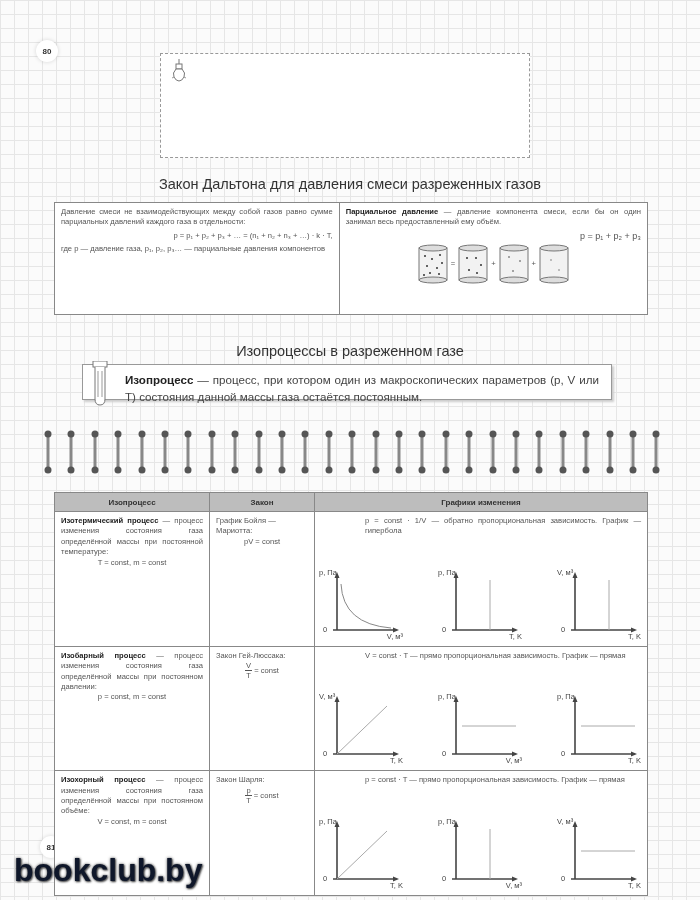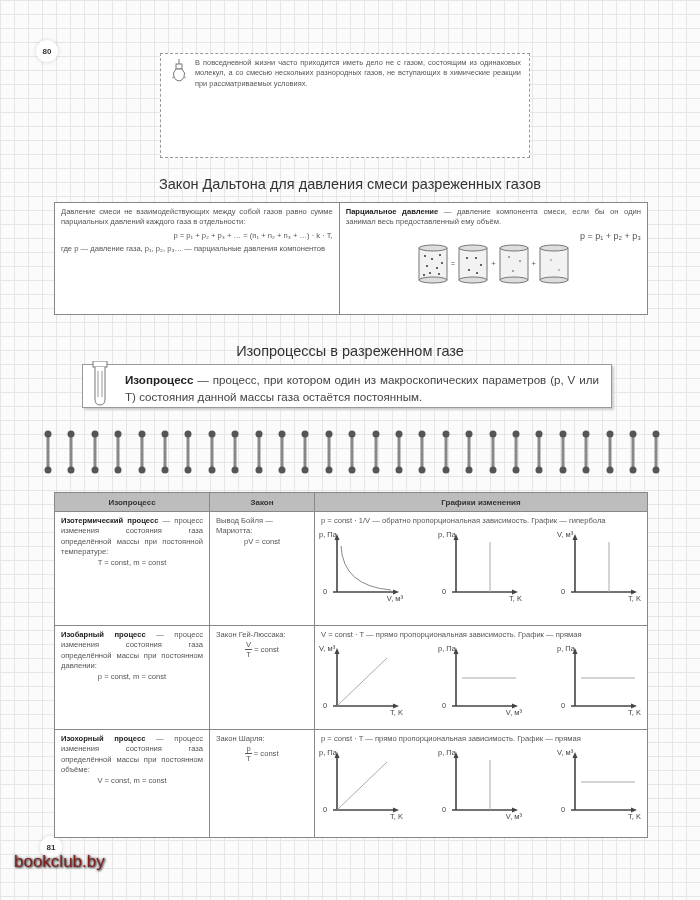--- a/index.html
+++ b/index.html
@@ -33,63 +33,63 @@
   }
   table.tbl { border-collapse:collapse; background:#fff; position:absolute; }
   table.tbl th {
     background:#bdbdbd; font-size:8px; font-weight:bold; color:#333;
     height:18px; border:1px solid #888; padding:0;
   }
   table.tbl td {
     border:1px solid #888; vertical-align:top;
     font-size:7.6px; line-height:10.4px; color:#555; padding:4px 6px;
   }
-  .just { text-align:justify; }
+  .just { text-align:justify;margin-left:44px; }
   .center { text-align:center; }
   b.term { color:#222; }
   .formula { text-align:right; margin:3px 0; }
   .frac { display:inline-block; vertical-align:middle; text-align:center; line-height:9px; }
   .frac span { display:block; }
   .frac .num { border-bottom:1px solid #555; padding:0 1px; }
   .def-box {
-    left:82px; top:364px; width:530px; height:44px;
+    left:82px; top:364px; width:530px; height:36px;
     border:1px solid #999; background:#fff;
     box-shadow:2px 2px 2px #ccc;
     padding:6px 12px 4px 42px; box-sizing:border-box;
     font-size:11.6px; line-height:17px; color:#444; text-align:justify;
   }
   .def-box b { color:#222; }
   .spiral { left:36px; top:430px; width:630px; height:50px; }
   .ring { position:absolute; top:0; width:8px; height:44px; }
   .graphs { display:flex; justify-content:space-between; margin-top:2px; }
-  .graph { position:relative; width:82px; height:76px; }
+  .graph { position:relative; width:82px; height:76px;margin-top:27px; }
   .graph svg { position:absolute; left:0; top:0; }
   .g-label { position:absolute; font-size:7.5px; color:#444; white-space:nowrap; }
   .watermark {
-    left:14px; top:852px; font-size:17px; color:#7f1d1d;
+    left:14px; top:852px; font-size:32px; color:#0f172a;
     text-shadow:0 0 3px #555, 1px 1px 2px #444;
+    font-weight:bold;
   }
 </style>
 </head>
 <body>
 
 <div class="page-num" style="left:36px;top:40px;">80</div>
 <div class="page-num" style="left:40px;top:836px;">81</div>
 
 <div class="abs note-box">
   <span class="bulb">
     <svg width="16" height="26" viewBox="0 0 16 26">
       <line x1="8" y1="0" x2="8" y2="5" stroke="#777" stroke-width="1"></line>
       <rect x="5" y="5" width="6" height="5" fill="#fff" stroke="#777"></rect>
       <path d="M5 10 Q1 14 3 18 Q5 22 8 22 Q11 22 13 18 Q15 14 11 10 Z" fill="#fff" stroke="#777"></path>
       <line x1="1" y1="19" x2="3" y2="18" stroke="#999"></line>
         <line x1="15" y1="19" x2="13" y2="18" stroke="#999"></line>
     </svg>
   </span>
-  <p>В повседневной жизни часто приходится иметь дело не с газом, состоящим из одинаковых молекул, а со смесью нескольких разнородных газов, не вступающих в химические реакции при рассматриваемых условиях.</p>
 </div>
 
 <div class="section-title" style="top:176px;">Закон Дальтона для давления смеси разреженных газов</div>
 
 <table class="tbl" style="left:54px;top:202px;width:594px;">
   <tbody>
   <tr style="height:112px;">
     <td class="just">
       <div>Давление смеси не взаимодействующих между собой газов равно сумме парциальных давлений каждого газа в отдельности:</div>
       <div class="formula">p = p₁ + p₂ + p₃ + … = (n₁ + n₂ + n₃ + …) · k · T,</div>
@@ -312,21 +312,21 @@
     <th style="width:154px;">Изопроцесс</th>
     <th style="width:104px;">Закон</th>
     <th>Графики изменения</th>
   </tr>
   <tr style="height:114px;">
     <td class="just">
       <b class="term">Изотермический процесс</b><span> — процесс изменения состояния газа определённой массы при постоянной температуре:</span>
       <div class="center">T = const,   m = const</div>
     </td>
     <td>
-      <div>Вывод Бойля — Мариотта:</div>
+      <div>График Бойля — Мариотта:</div>
       <div class="center">pV = const</div>
     </td>
     <td class="graphs-cell">
       <div class="just"><span>p = const · 1/V</span><span> — обратно пропорциональная зависимость. График — гипербола</span></div>
       <div class="graphs">
             <div class="graph">
               <svg width="82" height="76" viewBox="0 0 82 76">
                 <line x1="16" y1="64" x2="16" y2="10" stroke="#444" stroke-width="1.6"></line>
                 <polygon points="16,6 13.5,12 18.5,12" fill="#444"></polygon>
                 <line x1="12" y1="64" x2="74" y2="64" stroke="#444" stroke-width="1.6"></line>

